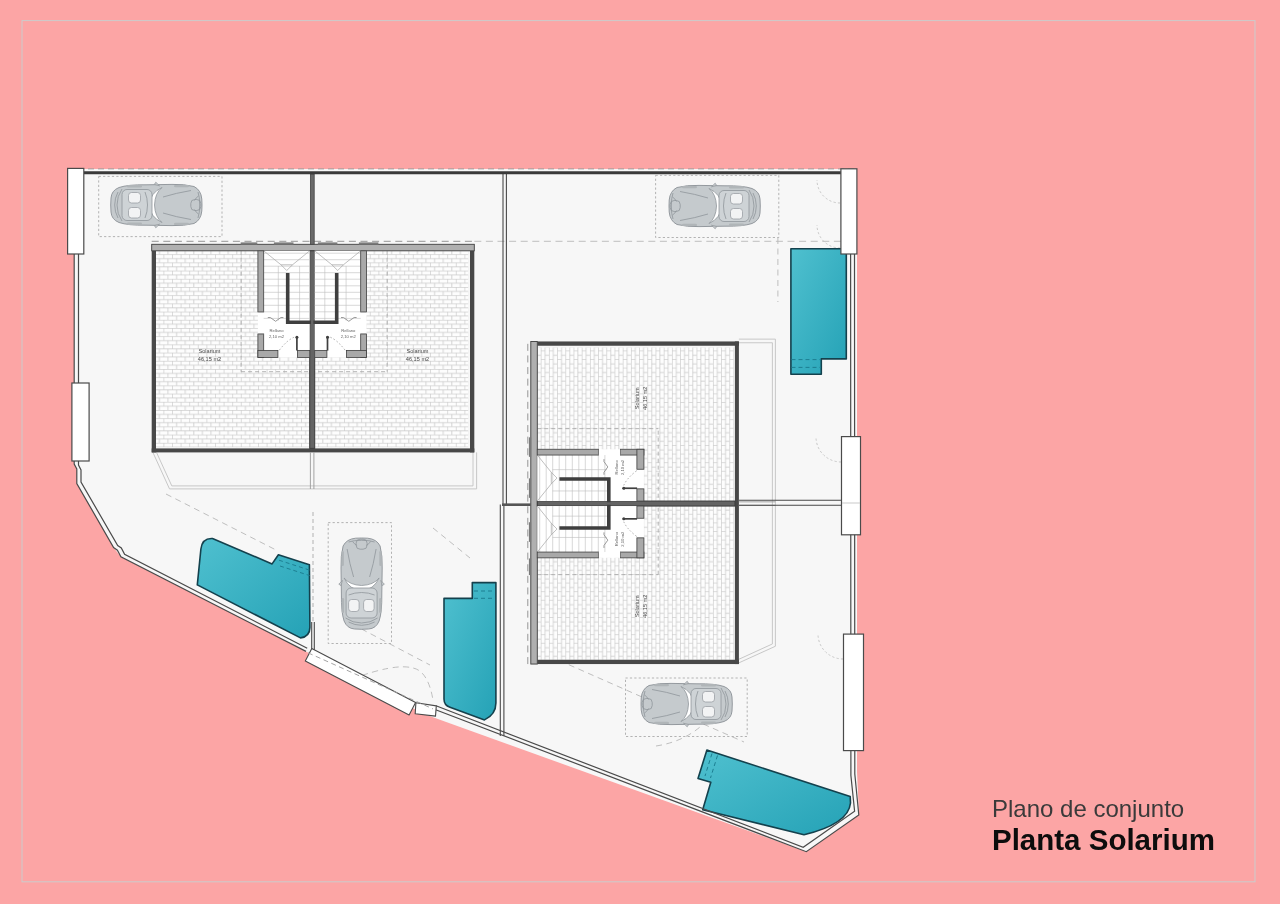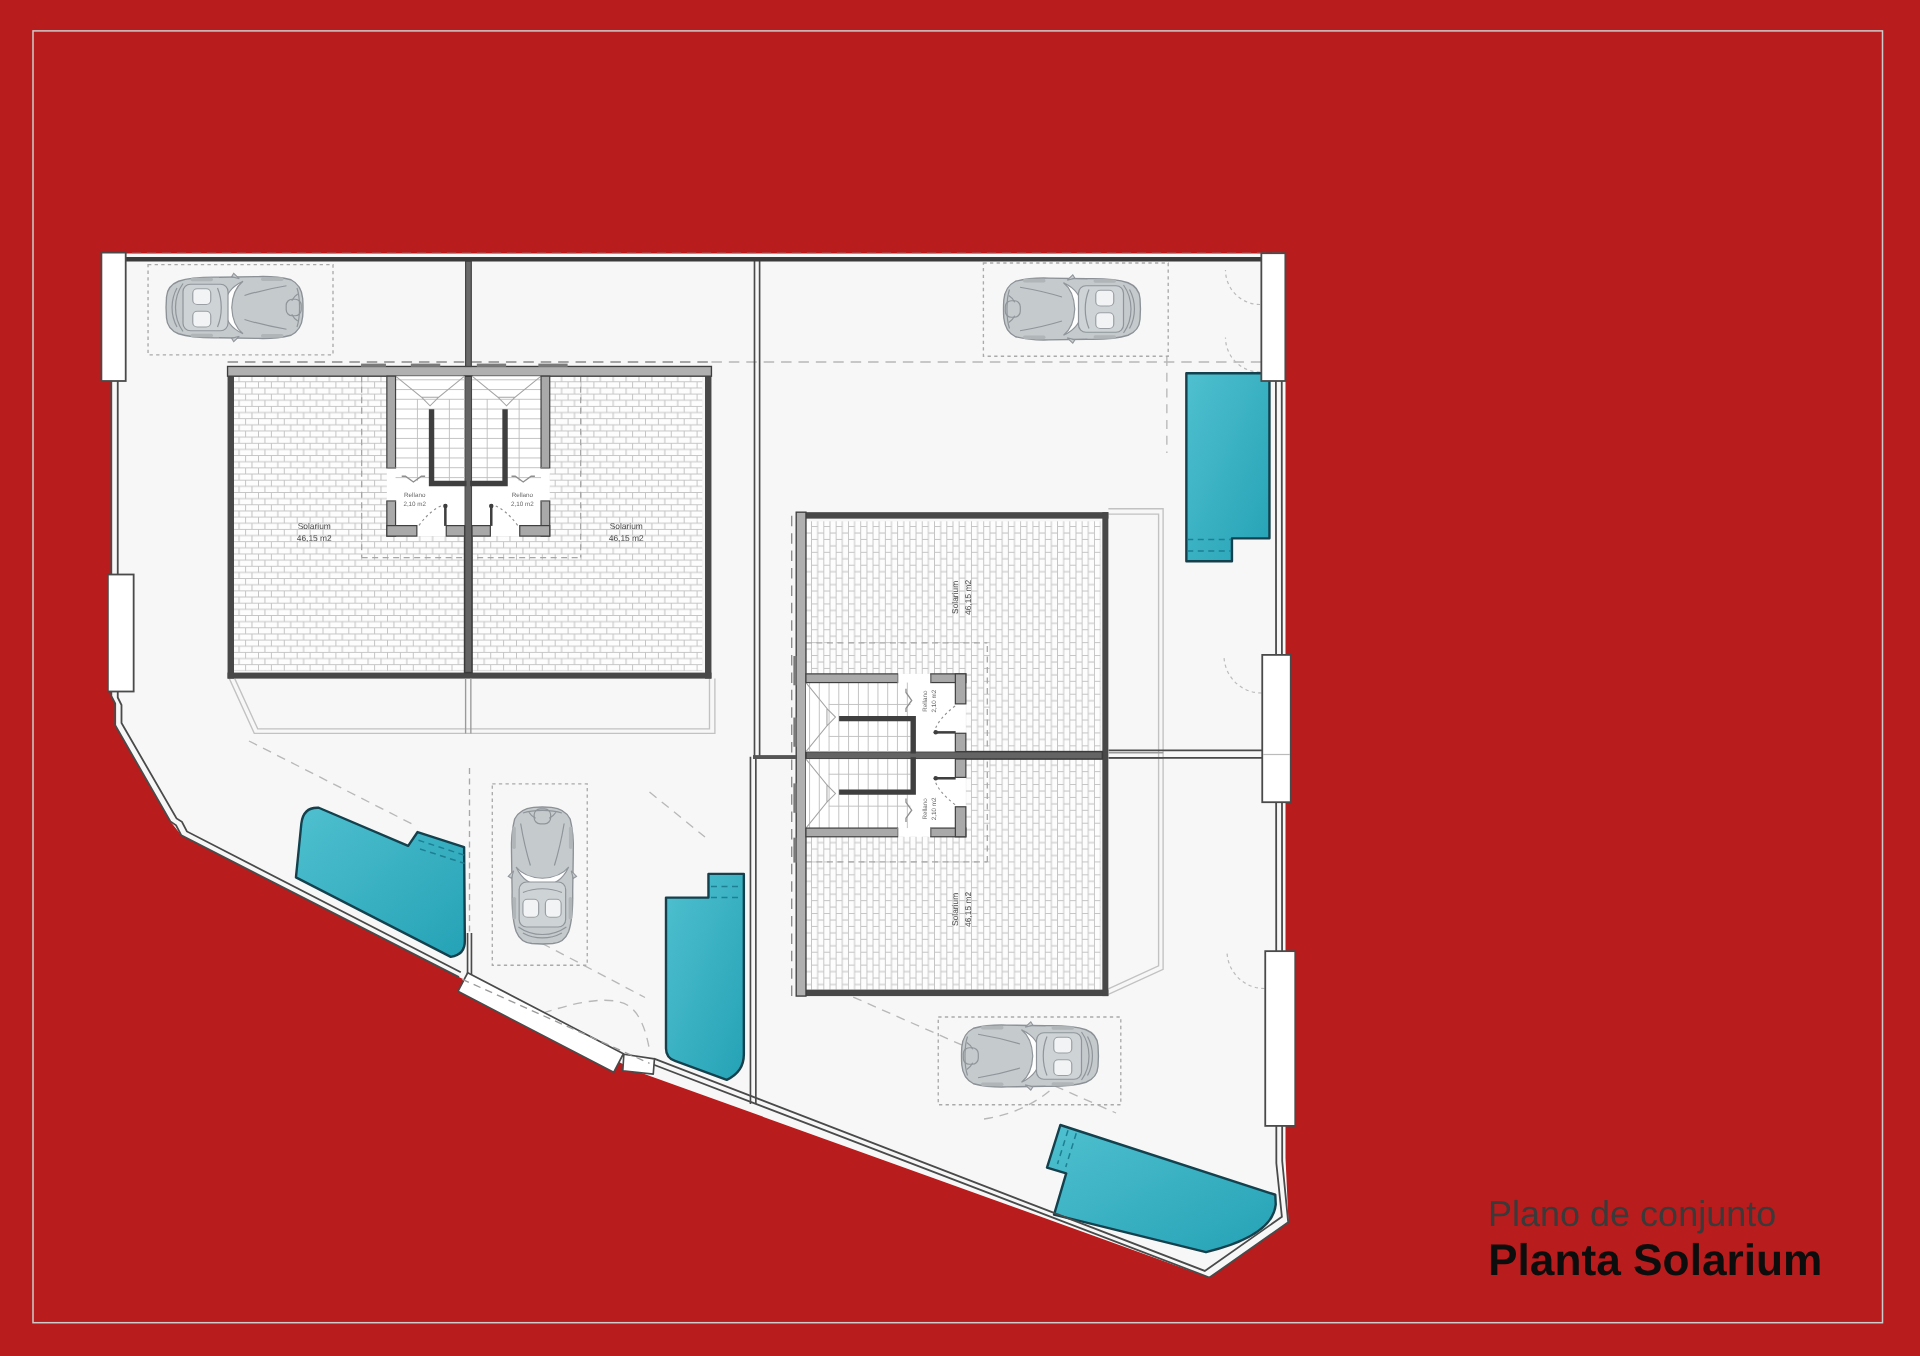--- a/index.html
+++ b/index.html
@@ -1,16 +1,16 @@
 <!DOCTYPE html>
 <html><head>
 <meta charset="utf-8">
 <style>
 html,body{margin:0;padding:0;background:#ffffff;}
-#page{position:relative;width:1280px;height:904px;background:#b91c1c;font-family:"Liberation Sans",sans-serif;}
+#page{position:relative;width:1280px;height:904px;background:#fca5a5;font-family:"Liberation Sans",sans-serif;}
 svg{position:absolute;left:0;top:0;}
 </style>
 </head>
 <body>
 <div id="page">
 <svg width="1280" height="904" viewBox="0 0 1280 904">
 <defs>
 
 <pattern id="brick" patternUnits="userSpaceOnUse" width="8.6" height="8.2">
   <rect width="8.6" height="8.2" fill="#fdfdfd"></rect>

